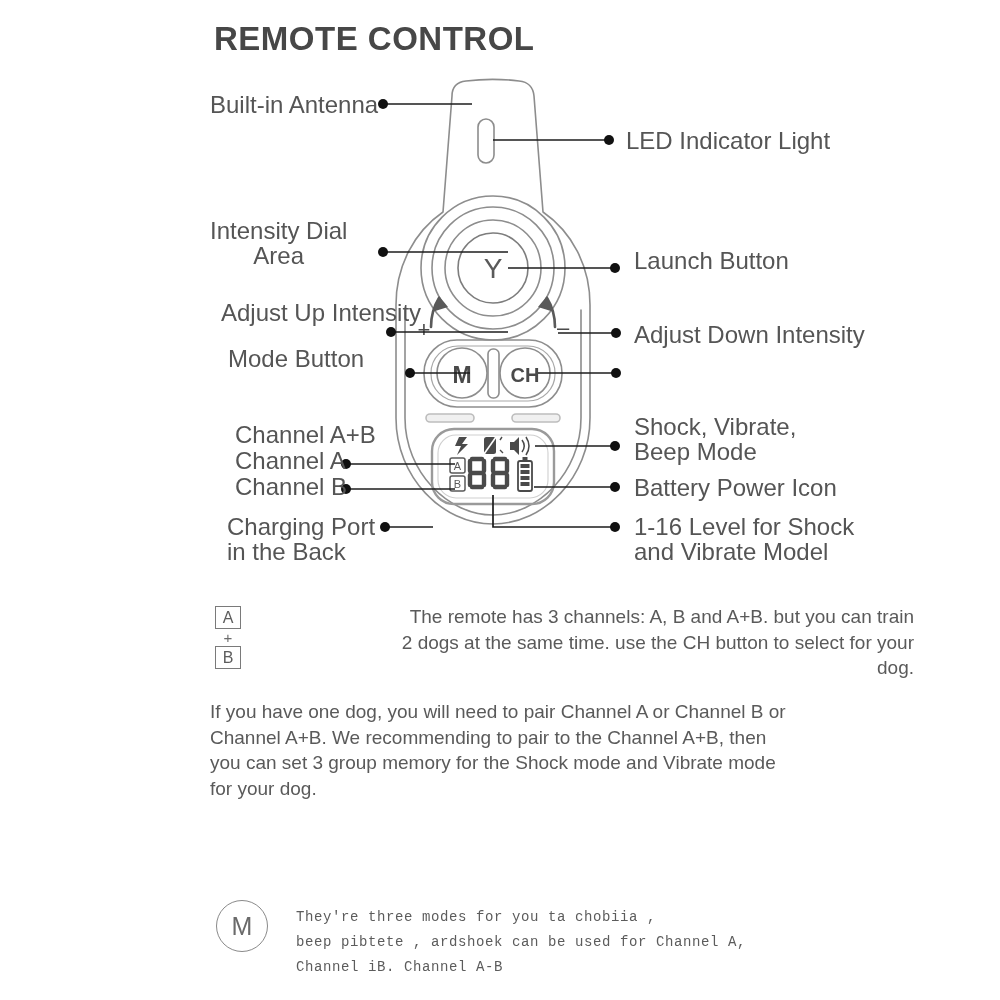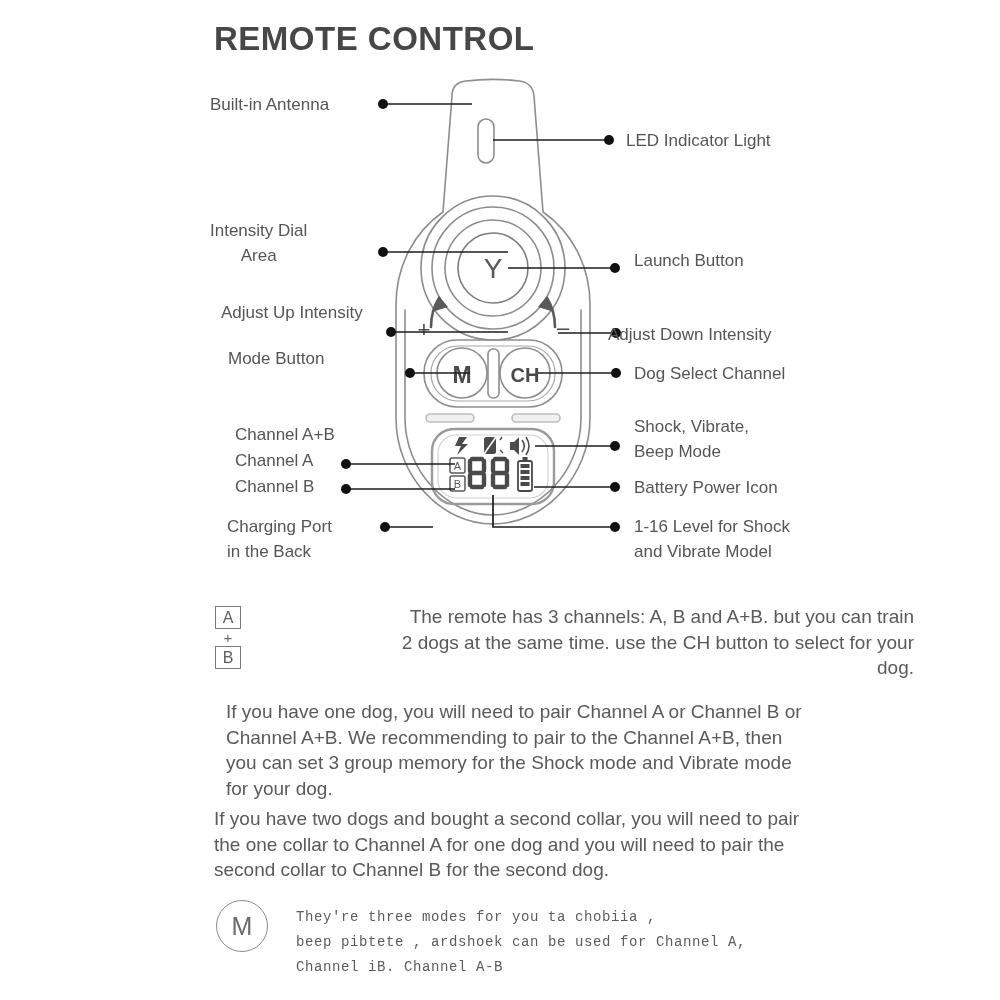--- a/index.html
+++ b/index.html
@@ -20,21 +20,21 @@
     color:#474747;
   }
 
   
   .diagram{position:absolute;left:0;top:0;width:1000px;height:600px;}
   .diagram svg{position:absolute;left:0;top:0;}
 
   
   .lbl{
     position:absolute;
-    font-size:17px;
+    font-size:24px;
     line-height:25px;
     color:#555555;
     white-space:pre;
   }
   .lbl.r{text-align:left;}
   .lbl.l{text-align:left;}
 
   
   .para{
     position:absolute;
@@ -233,47 +233,43 @@
     <div class="lbl l" style="left:183px;top:300px;">Adjust Up Intensity</div>
     <div class="lbl l" style="left:190px;top:346px;">Mode Button</div>
     <div class="lbl l" style="left:197px;top:422px;">Channel A+B</div>
     <div class="lbl l" style="left:197px;top:448px;">Channel A</div>
     <div class="lbl l" style="left:197px;top:474px;">Channel B</div>
     <div class="lbl l" style="left:189px;top:514px;">Charging Port
 in the Back</div>
 
     <div class="lbl r" style="left:588px;top:128px;">LED Indicator Light</div>
     <div class="lbl r" style="left:596px;top:248px;">Launch Button</div>
-    <div class="lbl r" style="left:570px;top:322px;">Adjust Down Intensity</div>
-    <div class="lbl r" style="left:596px;top:361px;">Dog Select Channel</div>
+    <div class="lbl r" style="left:596px;top:322px;">Adjust Down Intensity</div>
     <div class="lbl r" style="left:596px;top:414px;">Shock, Vibrate,
 Beep Mode</div>
     <div class="lbl r" style="left:596px;top:475px;">Battery Power Icon</div>
     <div class="lbl r" style="left:596px;top:514px;">1-16 Level for Shock
 and Vibrate Model</div>
   </div>
 
   <div class="abicon">
     <div class="box">A</div>
     <div class="plus">+</div>
     <div class="box">B</div>
   </div>
 
   <div class="para" style="left:226px;top:604px;text-align:right;">The remote has 3 channels: A, B and A+B. but you can train
 2 dogs at the same time. use the CH button to select for your
 dog.</div>
 
-  <div class="para" style="left:188px;top:699px;">If you have one dog, you will need to pair Channel A or Channel B or
+  <div class="para" style="left:172px;top:699px;">If you have one dog, you will need to pair Channel A or Channel B or
 Channel A+B. We recommending to pair to the Channel A+B, then
 you can set 3 group memory for the Shock mode and Vibrate mode
 for your dog.</div>
 
-  <div class="para" style="left:176px;top:806px;">If you have two dogs and bought a second collar, you will need to pair
-the one collar to Channel A for one dog and you will need to pair the
-second collar to Channel B for the second dog.</div>
 
   <div class="micon">M</div>
 
   <div class="mono" style="left:258px;top:905px;">They're three modes for you ta chobiia ,
 beep pibtete , ardshoek can be used for Channel A,
 Channel iB. Channel A-B</div>
 
 </div>
 
 </body></html>

